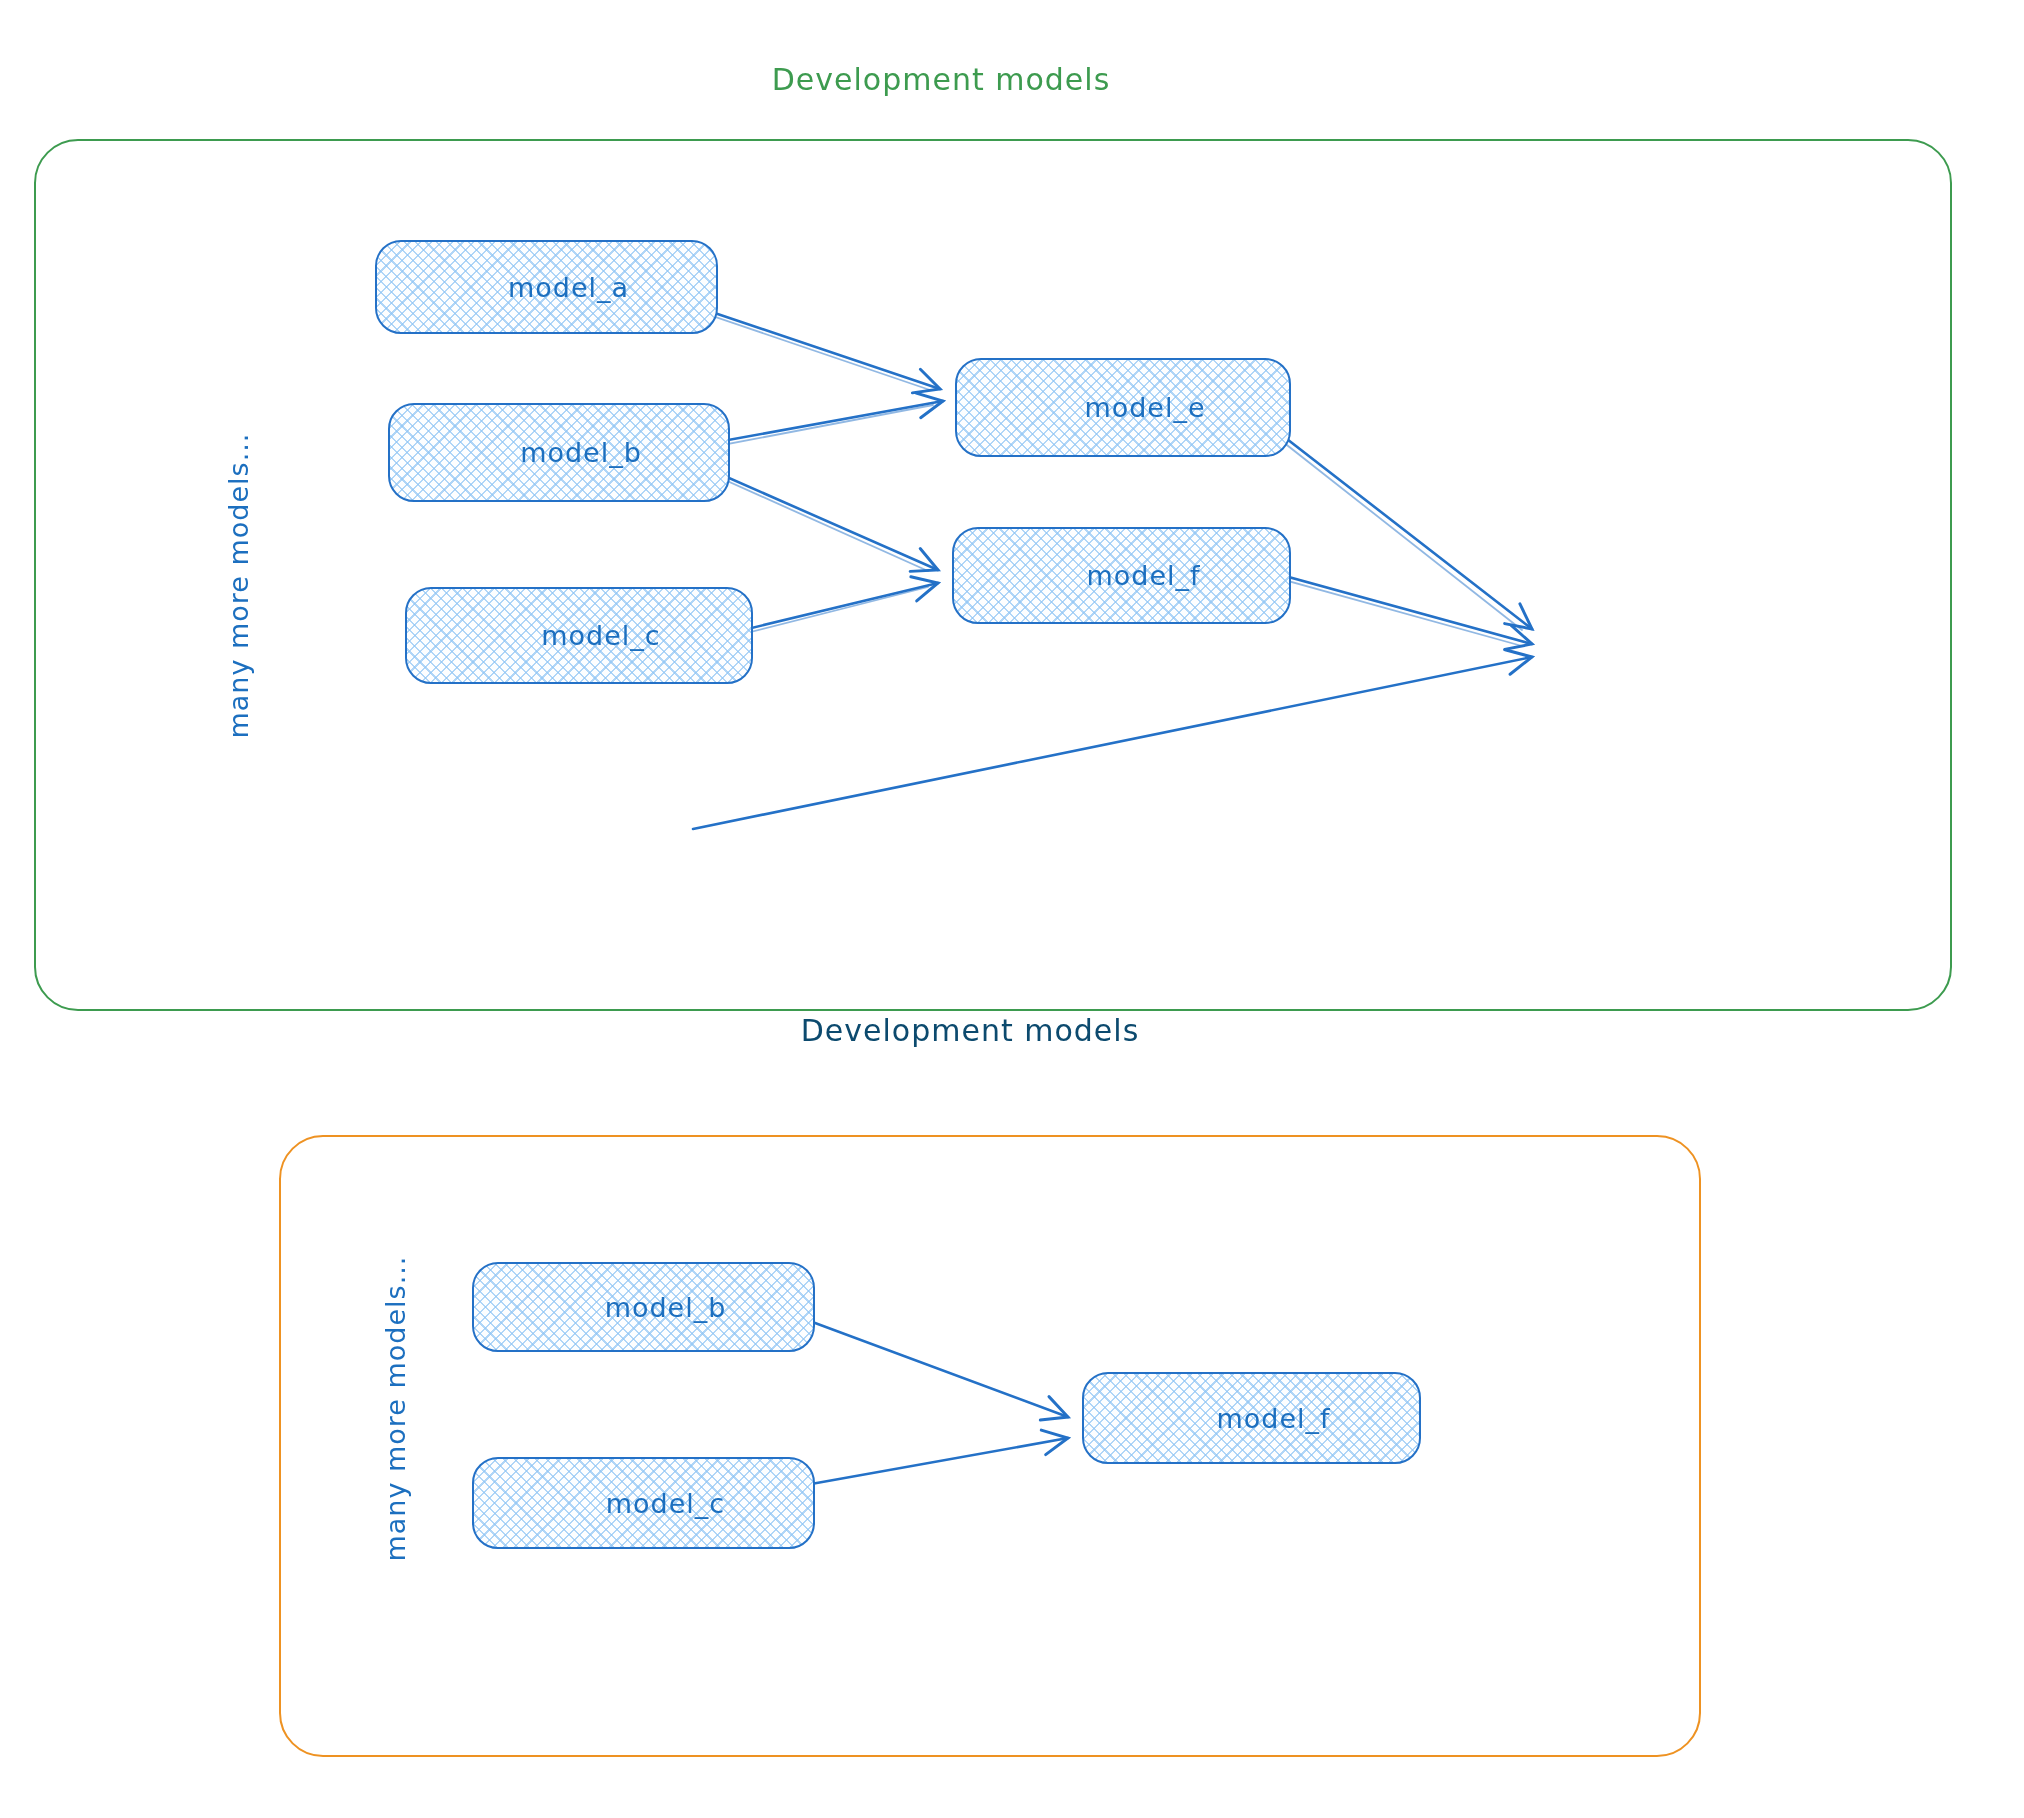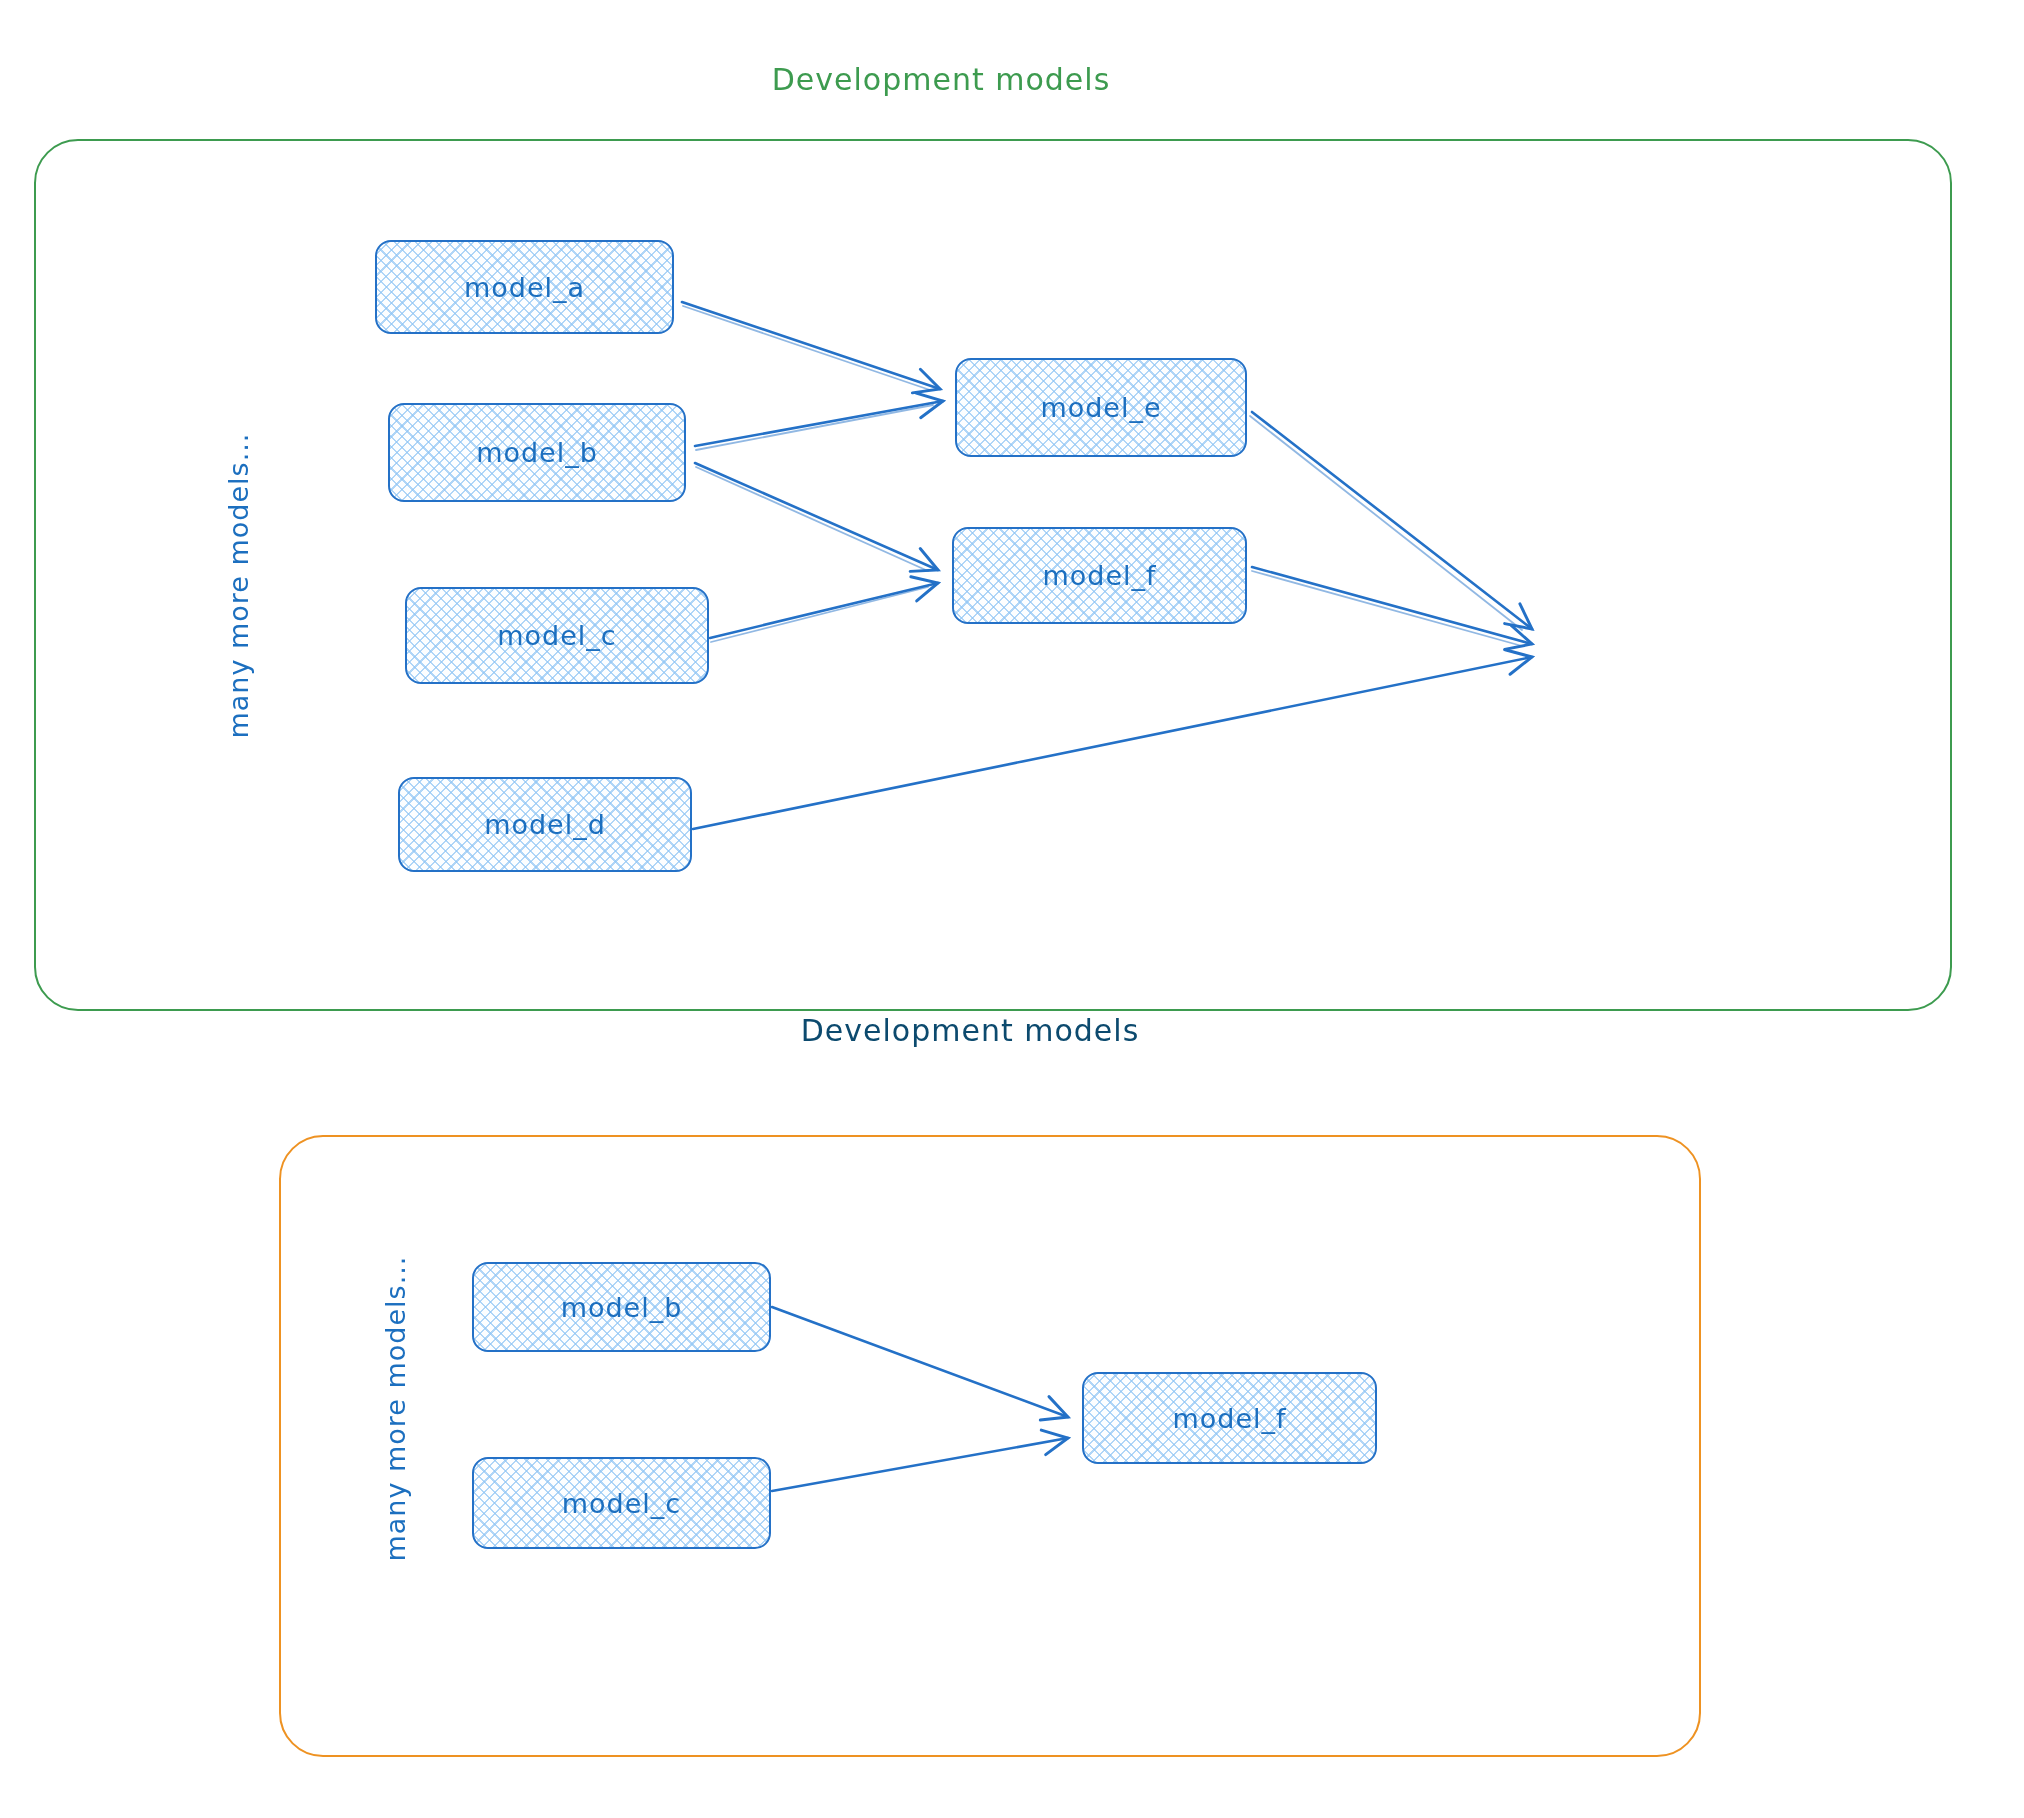--- a/index.html
+++ b/index.html
@@ -29,29 +29,30 @@
     letter-spacing:1px;
     white-space:nowrap;
     transform:translateX(-50%);
     font-weight:normal;
   }
   .section-title.prod{left:941px;top:62px;color:#3d9b4f;}
   .section-title.dev{left:970px;top:1013px;color:#0c4a6e;}
   .node{
     position:absolute;
     border:2.5px solid #2471c7;
-    border-radius:16px;
+    border-radius:26px;
     display:flex;align-items:center;justify-content:center;
     color:#1c6fbf;
     font-size:27px;
     letter-spacing:1px;
     background-color:#fdfeff;
     background-image:
       repeating-linear-gradient(45deg, rgba(144,197,244,0.7) 0px, rgba(144,197,244,0.7) 1.6px, transparent 1.6px, transparent 7.5px),
       repeating-linear-gradient(135deg, rgba(144,197,244,0.7) 0px, rgba(144,197,244,0.7) 1.6px, transparent 1.6px, transparent 7.5px);
+    padding-left: 44px;
   }
   .side-label{
     position:absolute;
     color:#1c6fbf;
     font-size:27px;
     letter-spacing:1px;
     white-space:nowrap;
     width:270px;
     text-align:center;
     transform:rotate(-90deg);
@@ -123,23 +124,20 @@
 
   <div class="node" style="left:375px;top:240px;width:295px;height:90px;">
     <span>model_a</span>
   </div>
   <div class="node" style="left:388px;top:403px;width:294px;height:95px;">
     <span>model_b</span>
   </div>
   <div class="node" style="left:405px;top:587px;width:300px;height:93px;">
     <span>model_c</span>
   </div>
-  <div class="node" style="left:398px;top:777px;width:290px;height:91px;">
-    <span>model_d</span>
-  </div>
   <div class="node" style="left:955px;top:358px;width:288px;height:95px;text-align:right;">
     <span>model_e</span>
   </div>
   <div class="node" style="left:952px;top:527px;width:291px;height:93px;">
     <span>model_f</span>
   </div>
 
   <div class="node" style="left:472px;top:1262px;width:295px;height:86px;">
     <span>model_b</span>
   </div>

